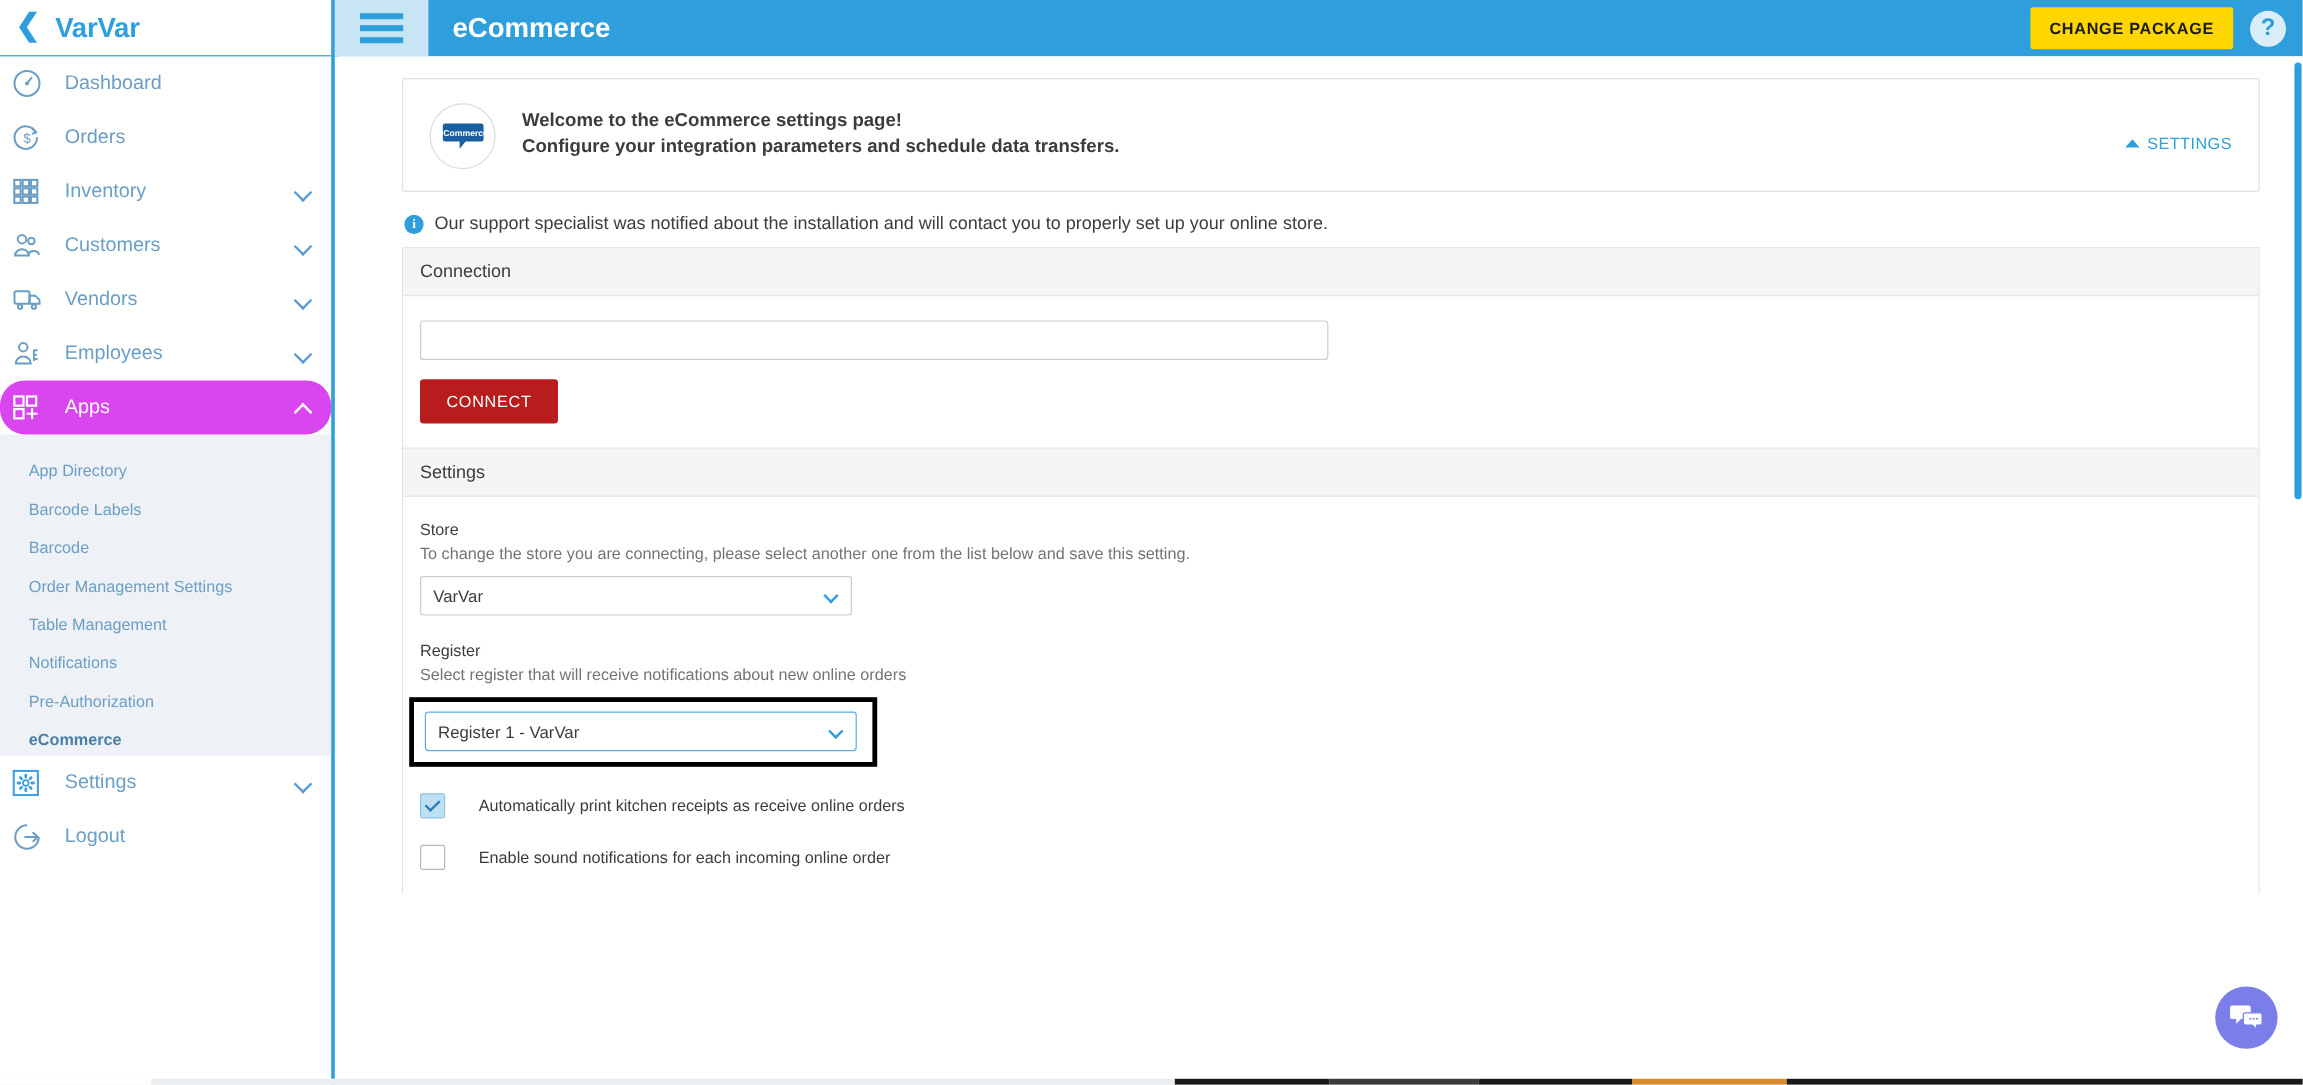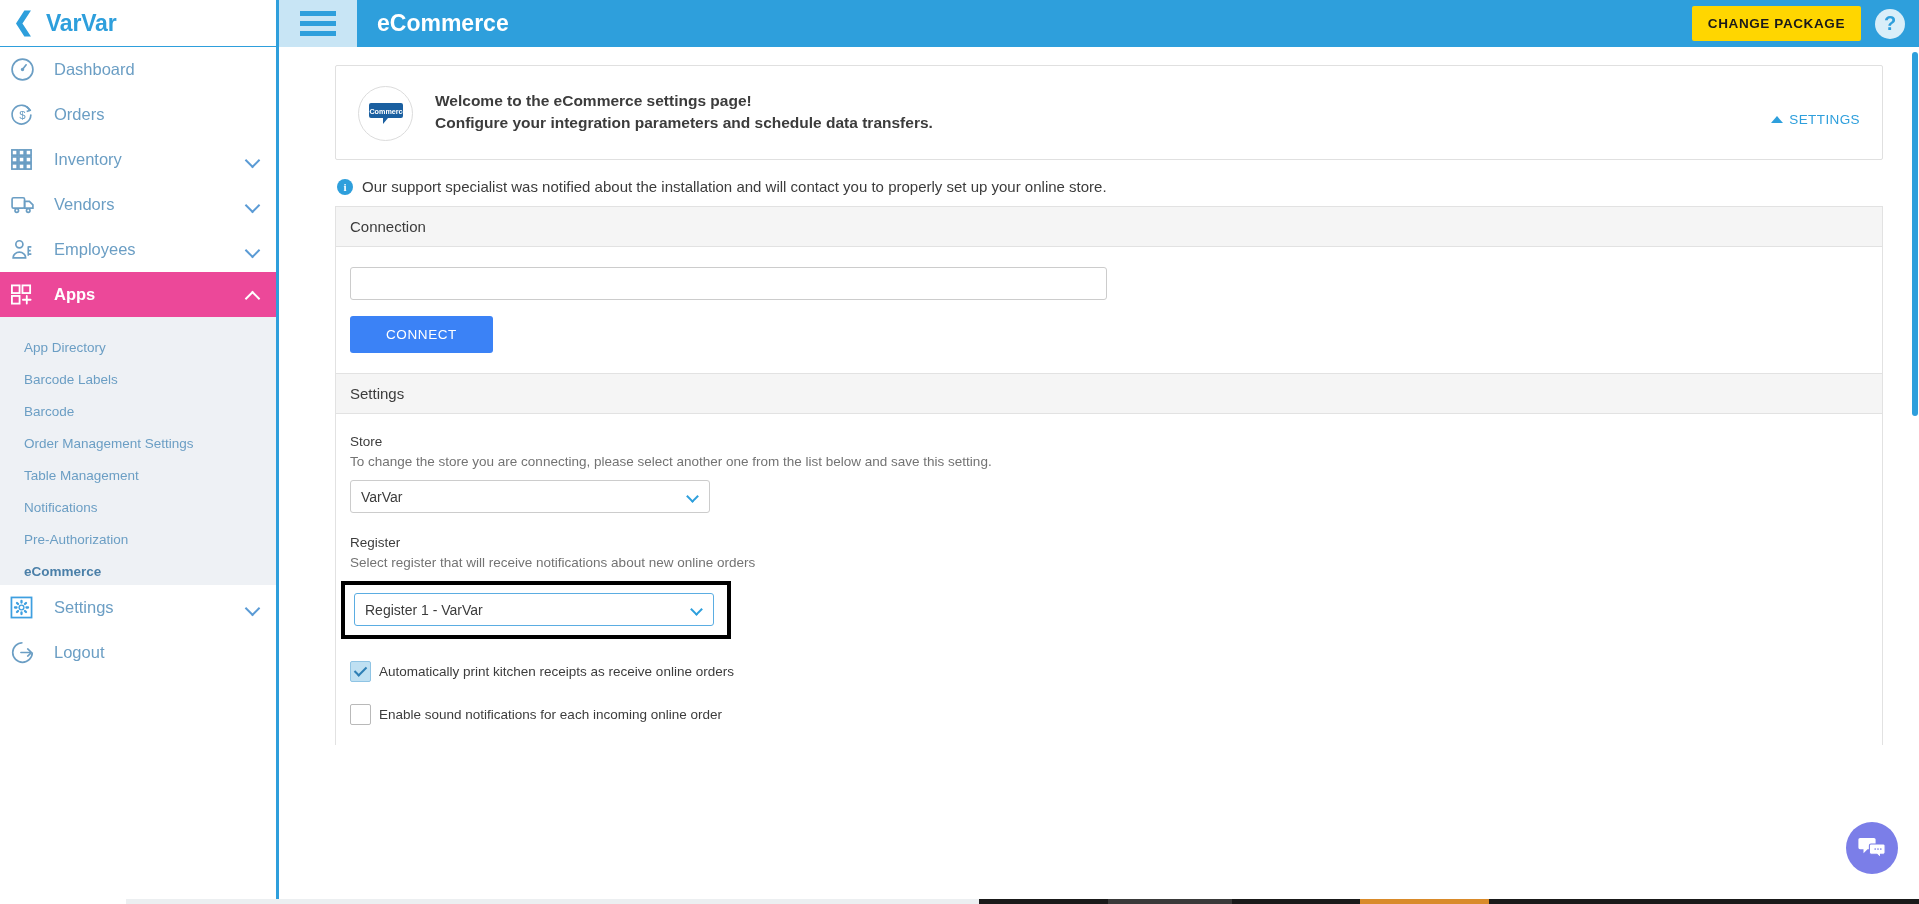--- a/index.html
+++ b/index.html
@@ -44,21 +44,21 @@
     position: relative;
   }
   .nav-item .nav-ico {
     width: 32px; height: 28px;
     display: flex; align-items: center; justify-content: flex-start;
     margin-right: 12px;
     flex: 0 0 auto;
   }
   .nav-item .nav-label { flex: 1 1 auto; white-space: nowrap; }
   .nav-item.active {
-    background: #ec4899; color: #ffffff; font-weight: bold;
+    background: #d946ef; color: #ffffff; font-weight: normal; border-radius: 21px;
   }
   .nav-item.active .nav-label { color: #ffffff; }
   .chev {
     width: 14px; height: 14px; flex: 0 0 auto;
     position: relative;
   }
   .chev::before {
     content: ""; position: absolute;
     left: 1px; top: 2px;
     width: 9px; height: 9px;
@@ -179,23 +179,23 @@
   .field-label { font-size: 13.5px; color: #3c3c3c; margin-bottom: 8px; }
   .field-hint { font-size: 13.5px; color: #737373; margin-bottom: 11px; margin-top: -3px; }
   .text-input {
     width: 757px; height: 33px;
     border: 1px solid #ccc; border-radius: 3px;
     padding: 0 10px; font-size: 14px;
     font-family: "Liberation Sans", sans-serif;
     outline: none;
   }
   .btn-primary {
-    background: #3b82f6; color: #fff;
+    background: #b91c1c; color: #fff;
     border: none; border-radius: 3px;
-    padding: 11px 36px;
+    padding: 11px 22px;
     font-size: 13.5px; letter-spacing: .6px;
     cursor: pointer; margin-top: 16px;
     font-family: "Liberation Sans", sans-serif;
   }
   .select-wrap {
     position: relative; width: 360px; height: 33px;
     border: 1px solid #ccc; border-radius: 3px;
     display: flex; align-items: center; padding: 0 10px;
     font-size: 14px; color: #3c3c3c; background: #fff;
     cursor: pointer;
@@ -208,21 +208,21 @@
     border-bottom: 2.4px solid #2e9fdc;
     transform: rotate(45deg);
   }
   .highlight-box {
     display: inline-block;
     border: 4px solid #000;
     padding: 8px 13px 9px 9px;
     margin-left: -9px;
   }
   .chk-row {
-    display: flex; align-items: center; gap: 8px;
+    display: flex; align-items: center; gap: 28px;
     margin-top: 22px;
   }
   .chk {
     width: 21px; height: 21px;
     border: 1px solid #b9b9b9; border-radius: 2px;
     background: #fff; flex: 0 0 auto;
     display:flex; align-items:center; justify-content:center;
     cursor: pointer;
   }
   .chk.on { background: #bfe0f2; border-color: #8fc4e4; }
@@ -309,20 +309,34 @@
             <rect x="2" y="16.5" width="5.5" height="5.5"></rect>
               <rect x="9.3" y="16.5" width="5.5" height="5.5"></rect>
               <rect x="16.5" y="16.5" width="5.5" height="5.5"></rect>
           </g>
         </svg>
       </span>
       <span class="nav-label">Inventory</span>
       <span class="chev"></span>
     </div>
 
+    <div class="nav-item">
+      <span class="nav-ico">
+        <svg width="25" height="25" viewBox="0 0 24 24">
+            <g fill="none" stroke="#6b9ec4" stroke-width="1.6">
+              <circle cx="8" cy="7" r="3.4"></circle>
+              <path d="M2.5 20 a5.5 5 0 0 1 11 0 z"></path>
+              <circle cx="15.5" cy="8.5" r="2.6"></circle>
+              <path d="M13 19.5 a4.5 4 0 0 1 8.7 0"></path>
+            </g>
+          </svg>
+      </span>
+      <span class="nav-label">Customers</span>
+      <span class="chev"></span>
+    </div>
 
     <div class="nav-item">
       <span class="nav-ico">
         <svg width="25" height="25" viewBox="0 0 24 24">
             <g fill="none" stroke="#6b9ec4" stroke-width="1.6">
               <rect x="2" y="5.5" width="12" height="10" rx="1.4"></rect>
               <path d="M14 9 h4.6 L22 12.4 v3.1 h-8 z"></path>
               <circle cx="6.5" cy="17.8" r="1.7"></circle>
               <circle cx="17.5" cy="17.8" r="1.7"></circle>
             </g>

